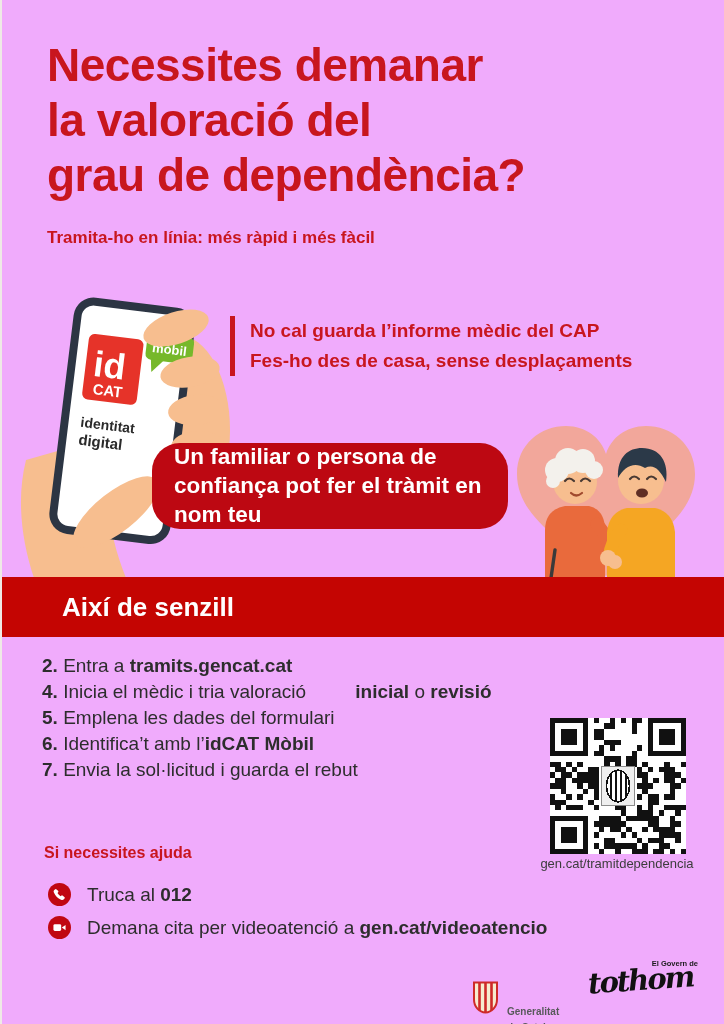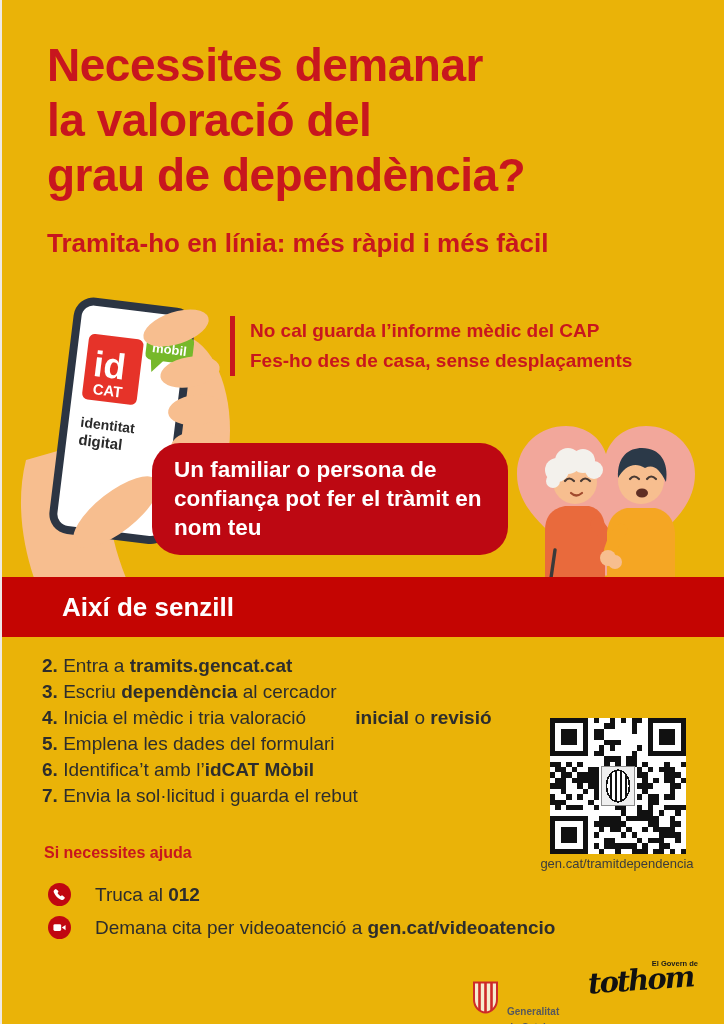--- a/index.html
+++ b/index.html
@@ -1,54 +1,54 @@
 <!DOCTYPE html>
 <html><head>
 <meta charset="utf-8">
 <style>
   * { margin:0; padding:0; box-sizing:border-box; }
   html,body { background:#ffffff; }
   body { font-family:"Liberation Sans", sans-serif; }
   .poster {
     position:relative; width:724px; height:1024px;
-    background:#eab308; overflow:hidden; margin:0 auto;
+    background:#f0abfc; overflow:hidden; margin:0 auto;
     border-left:2px solid #efeae6;
   }
   .abs { position:absolute; }
 
   
   .title { left:45px; top:38px; color:#c8161e; font-weight:700;
            font-size:46px; line-height:55px; letter-spacing:-.5px; }
-  .subtitle { left:45px; top:228px; color:#c8161e; font-weight:700; font-size:26px; }
+  .subtitle { left:45px; top:228px; color:#c8161e; font-weight:700; font-size:17px; }
 
   
   .mid { left:0; top:280px; width:724px; height:297px; }
   .phone-art { left:6px; top:0; }
   .info-block { left:228px; top:36px; border-left:5px solid #c8161e;
                 padding-left:15px; }
   .info-block div { color:#c8161e; font-weight:700; font-size:19px; line-height:30px; }
   .callout { left:150px; top:163px; width:356px; background:#bd0812;
-             border-radius:28px; padding:13px 22px; color:#ffffff;
+             border-radius:28px; padding:0 22px; color:#ffffff;
              font-weight:700; font-size:22.5px; line-height:1.28; z-index:3; }
   .heart-art { left:503px; top:138px; }
 
   
   .band { left:0; top:577px; width:724px; height:60px; background:#c40502;
           display:flex; align-items:center; padding-left:60px; z-index:4; }
   .band-label { color:#ffffff; font-weight:700; font-size:26px; }
 
   
   .bottom { left:0; top:637px; width:724px; height:387px; }
   .steps { left:40px; top:16px; list-style:none; }
   .steps li { font-size:19px; line-height:26px; color:#2d2d2d; }
   .qr-box { left:548px; top:81px; width:136px; height:136px; background:#fff; }
   .qr-caption { left:505px; top:219px; width:220px; text-align:center;
                 font-size:13px; color:#3c3c3c; }
   .help-heading { left:42px; top:207px; color:#c8161e; font-weight:700; font-size:16px; }
-  .help-row { display:flex; align-items:center; gap:24px; left:46px; }
+  .help-row { display:flex; align-items:center; gap:16px; left:46px; }
   .help-row .txt { font-size:19px; color:#2d2d2d; }
   .row-phone { top:246px; }
   .row-video { top:279px; }
 
   
   .gencat-logo { left:470px; top:323px; display:flex; align-items:center; gap:8px; }
   .gencat-text { font-size:10px; font-weight:700; color:#58595b; line-height:16px;margin-top:44px; }
   .tothom-logo { left:586px; top:322px; width:110px; height:44px; }
   .tothom-small { position:absolute; top:0; right:0; font-size:7.5px; font-weight:700; color:#1a1a1a; }
   .tothom-script { position:absolute; left:0; top:4px; font-family:"DejaVu Serif", serif;
@@ -144,21 +144,20 @@
   </div>
 
   <div class="abs band">
     <span class="band-label">Així de senzill</span>
   </div>
 
   <div class="abs bottom">
 
     <ol class="abs steps" id="steps-list">
         <li><span style="font-weight: 700;">2. </span><span>Entra a </span><span style="font-weight: 700;">tramits.gencat.cat</span></li>
-        <li><span style="font-weight: 700;">3. </span><span>Escriu </span><span style="font-weight: 700;">dependència</span><span> al cercador</span></li>
         <li><span style="font-weight: 700;">4. </span><span>Inicia el mèdic i tria valoració </span><span style="font-weight: 700; margin-left: 44px;">inicial</span><span> o </span><span style="font-weight: 700;">revisió</span></li>
         <li><span style="font-weight: 700;">5. </span><span>Emplena les dades del formulari</span></li>
         <li><span style="font-weight: 700;">6. </span><span>Identifica’t amb l’</span><span style="font-weight: 700;">idCAT Mòbil</span></li>
         <li><span style="font-weight: 700;">7. </span><span>Envia la sol·licitud i guarda el rebut</span></li>
       </ol>
 
     <svg class="abs qr-box" width="136" height="136" viewBox="0 0 25 25" shape-rendering="crispEdges">
       <rect x="0" y="0" width="25" height="25" fill="#ffffff"></rect>
       <g id="qr-modules" fill="#111111">
           <rect x="8" y="0" width="1" height="1"></rect>

